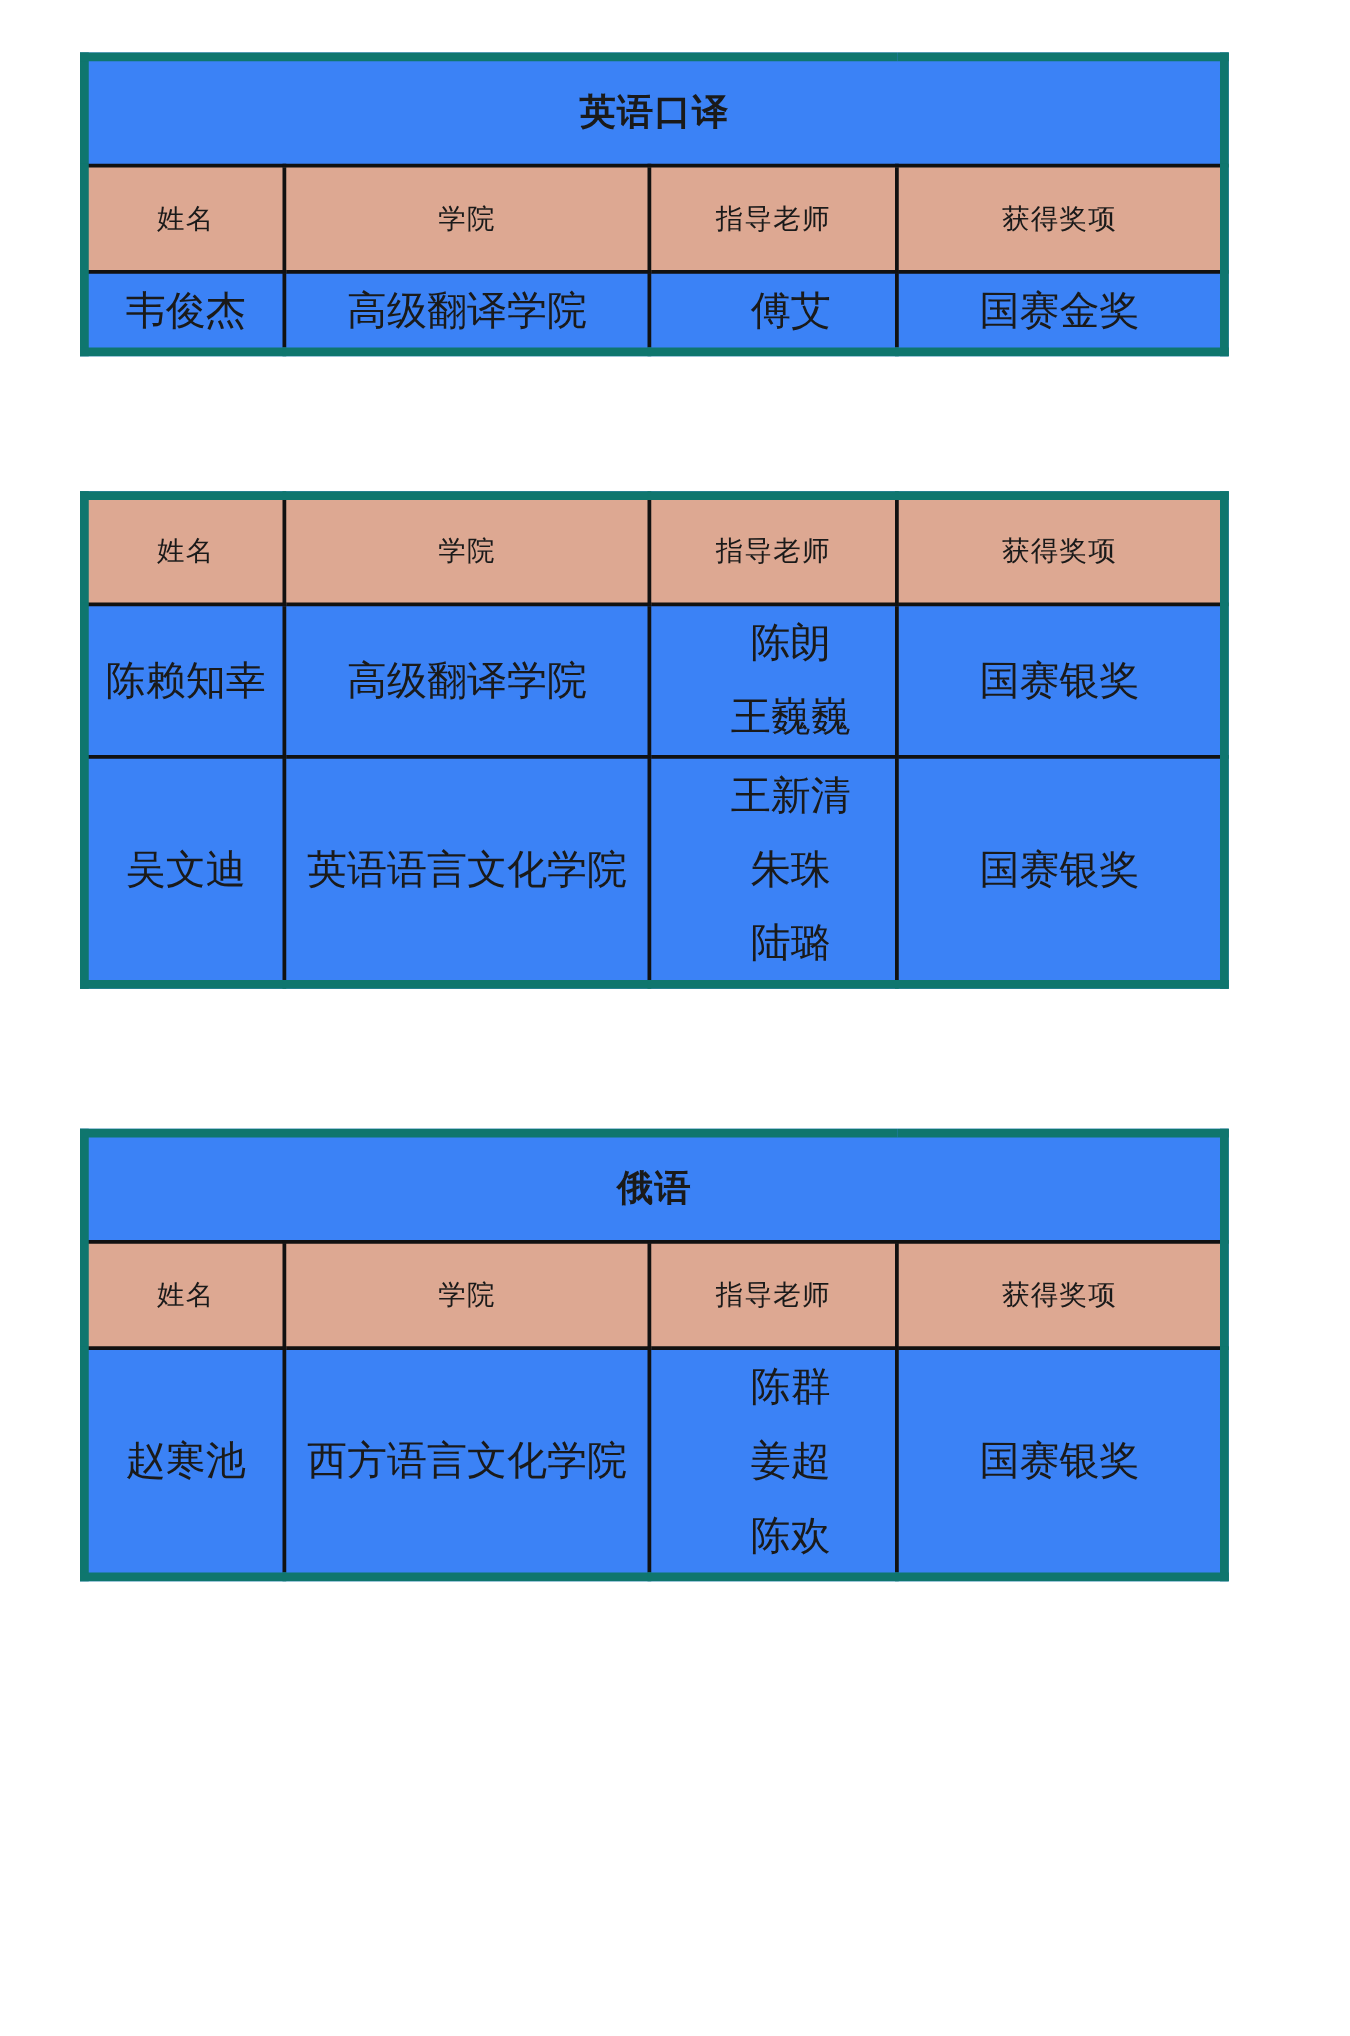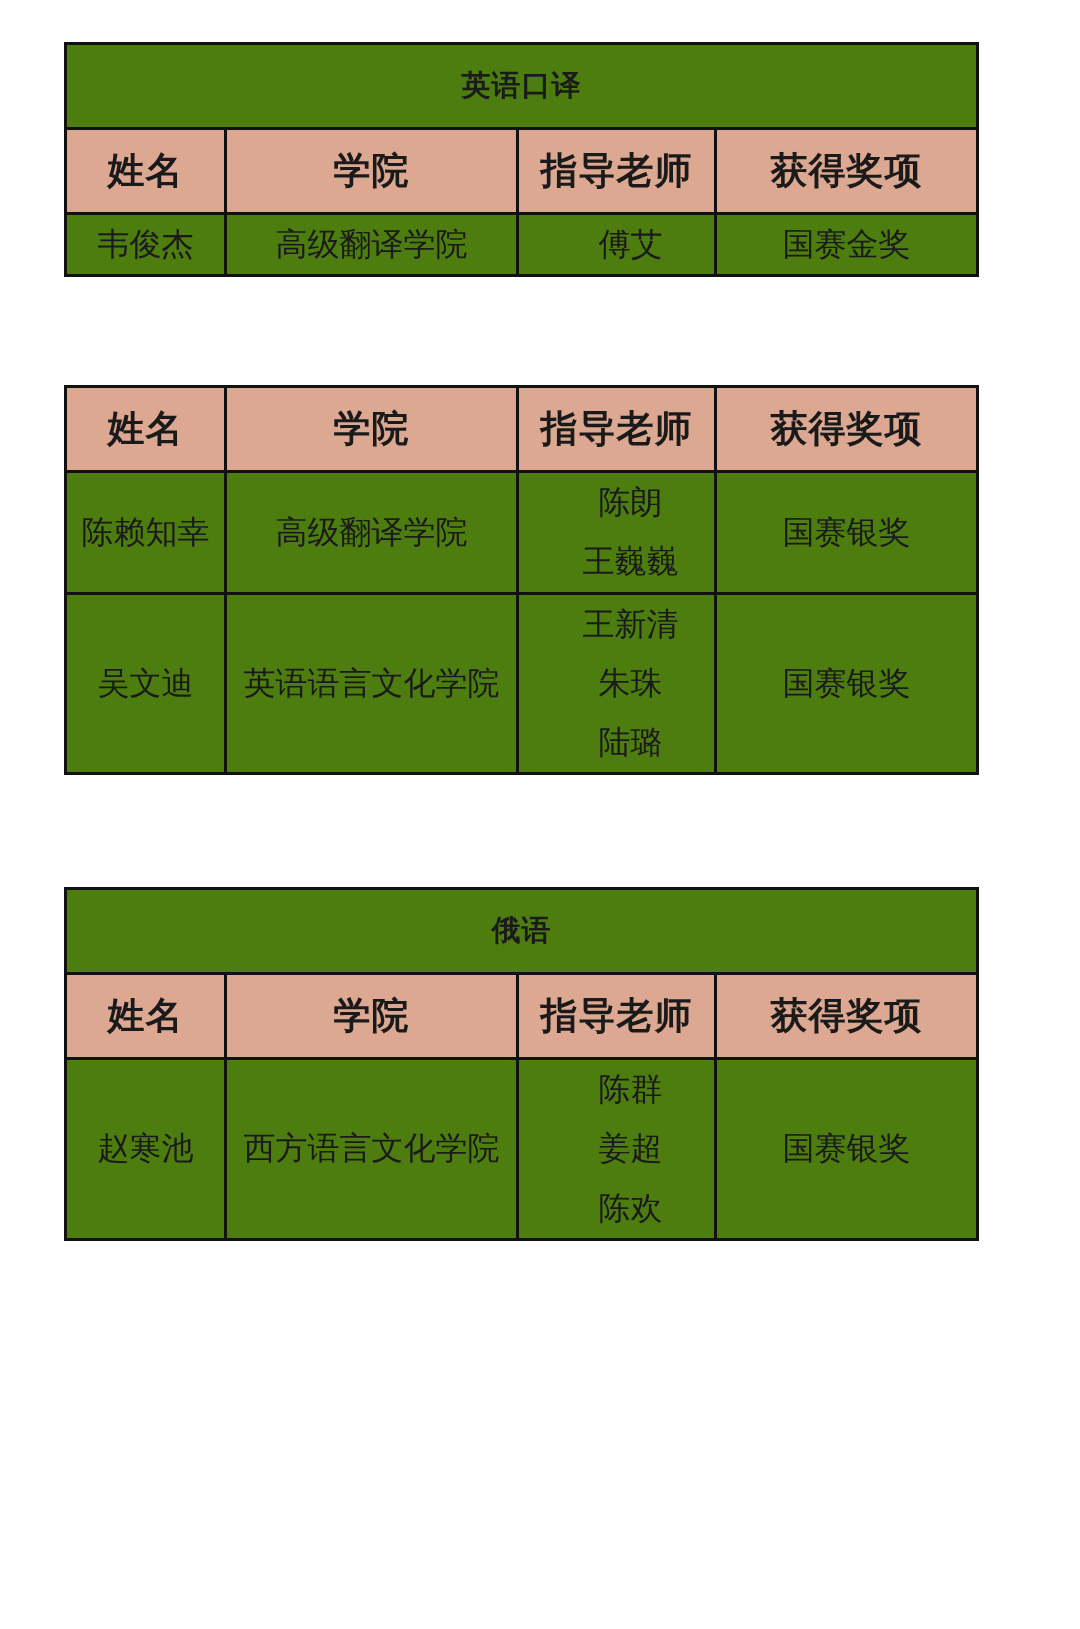--- a/index.html
+++ b/index.html
@@ -17,40 +17,40 @@
   .page {
     width: 1080px;
     min-height: 1629px;
     box-sizing: border-box;
     padding: 42px 64px 40px 64px;
   }
   .award-table {
     width: 912px;
     border-collapse: collapse;
     table-layout: fixed;
-    border: 1px solid #0f766e;
-    background: #4d7c0f;
+    border: 7px solid #0f766e;
+    background: #3b82f6;
   }
   .award-table td,
   .award-table th {
     border: 3px solid #111111;
     text-align: center;
     vertical-align: middle;
     padding: 0;
   }
   .tbl-title {
     font-size: 29px;
     font-weight: bold;
     height: 82px;
     letter-spacing: 1px;
   }
   .hdr-row td {
     background: #dda892;
-    font-size: 37px;
-    font-weight: bold;
+    font-size: 22px;
+    font-weight: normal;
     height: 82px;
     letter-spacing: 1px;
   }
   .body-cell {
     font-size: 32px;
     line-height: 1.85;
     padding: 16px 6px;
   }
   .body-cell .multi-line {
     display: block;

